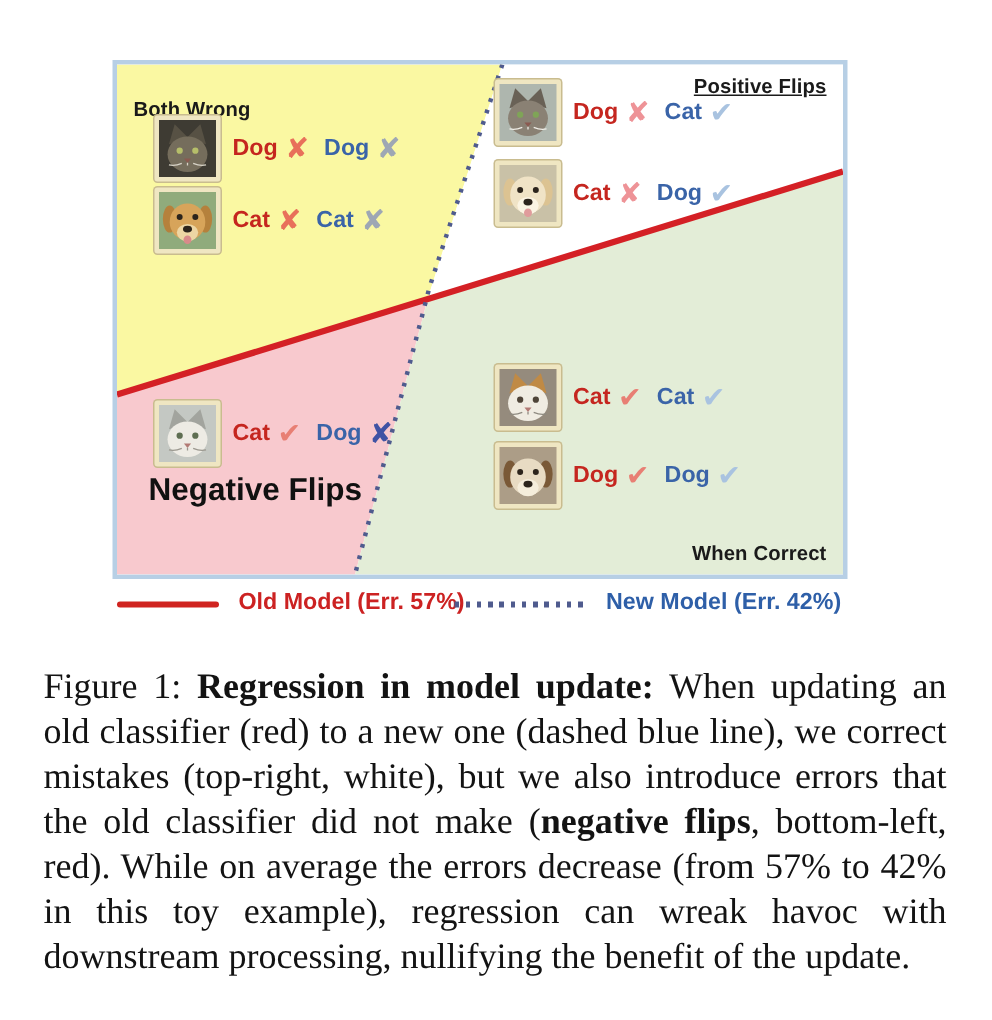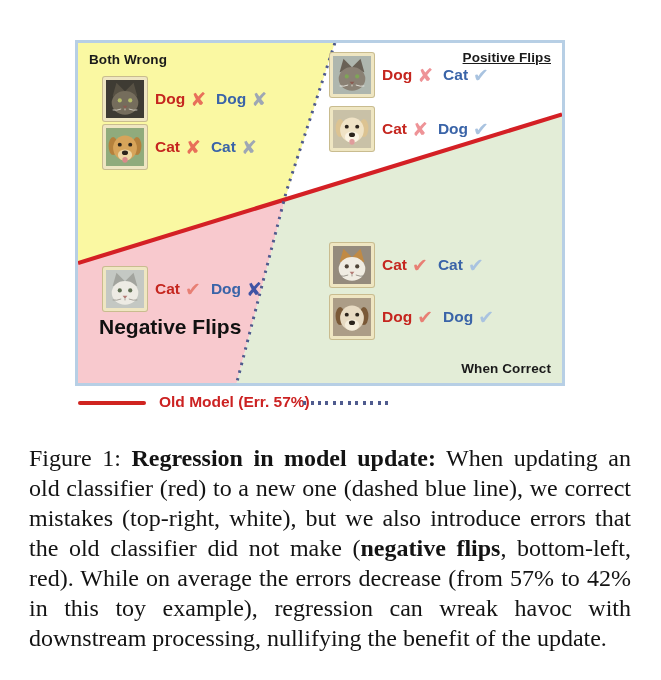--- a/index.html
+++ b/index.html
@@ -77,21 +77,21 @@
   <div class="diagram">
     <svg class="bg" viewBox="0 0 488 343" preserveAspectRatio="none">
       <polygon points="0,0 259,0 209,157 0,222" fill="#FAF8A2"></polygon>
       <polygon points="259,0 488,0 488,72 209,157" fill="#FFFFFF"></polygon>
       <polygon points="209,157 160,343 0,343 0,222" fill="#F8C9CE"></polygon>
       <polygon points="209,157 488,72 488,343 160,343" fill="#E3EDD7"></polygon>
       <line x1="0" y1="222" x2="488" y2="72" stroke="#D42025" stroke-width="4.2"></line>
       <polyline points="259,0 210,150 160,343" fill="none" stroke="#4F5B8E" stroke-width="3" stroke-dasharray="2.5 5.5"></polyline>
     </svg>
 
-    <div class="qlabel" style="left:11px;top:9px;">Both Wrong</div>
+    <div class="qlabel" style="left:11px;top:22px;">Both Wrong</div>
     <div class="qlabel" style="right:11px;top:7px;text-decoration:underline;">Positive Flips</div>
     <div class="qlabel" style="right:11px;bottom:7px;">When Correct</div>
     <div class="nf-title">Negative Flips</div>
 
     <div class="row" style="left:25px;top:34px;">
       <span class="thumb" style="--bg:#3E3B33;--head:#756D5C;--ear:#575144;--eye:#B6BE6A;--whisker:#D8D4C8;">
         <svg viewBox="0 0 40 40">
             <use href="#sym-cat"></use>
           </svg>
         </span>
@@ -181,16 +181,17 @@
         <span class="mark m-salmon">✔</span>
         <span class="lbl-new">Dog</span>
         <span class="mark m-lblue">✔</span>
       </span>
     </div>
   </div>
 
   <div class="legend-old-line"></div>
   <div class="legend-old-label">Old Model (Err. 57%)</div>
   <div class="legend-new-line"></div>
+  <div class="legend-new-label">New Model (Err. 42%)</div>
 
   <p class="caption"><span>Figure 1: </span><b>Regression in model update:</b><span> When updating an old classifier (red) to a new one (dashed blue line), we correct mistakes (top-right, white), but we also introduce errors that the old classifier did not make (</span><b>negative flips</b><span>, bottom-left, red).  While on average the errors decrease (from 57% to 42% in this toy example), regression can wreak havoc with downstream processing, nullifying the benefit of the update.</span></p>
 
 </div>
 
 </body></html>

